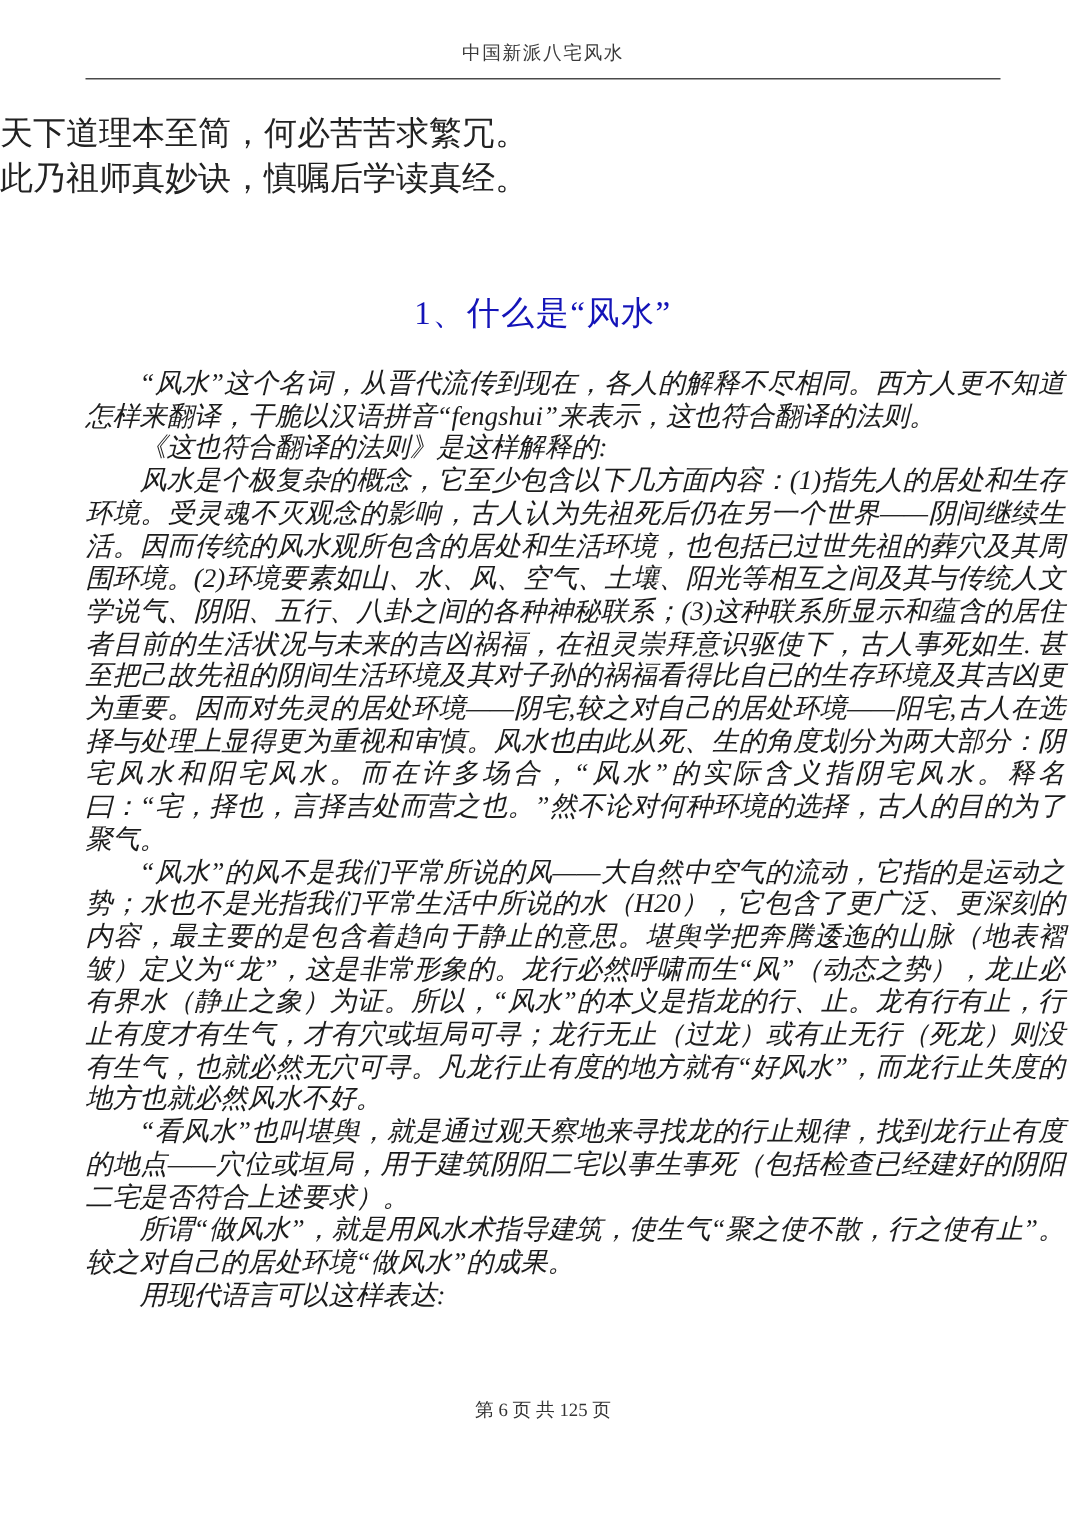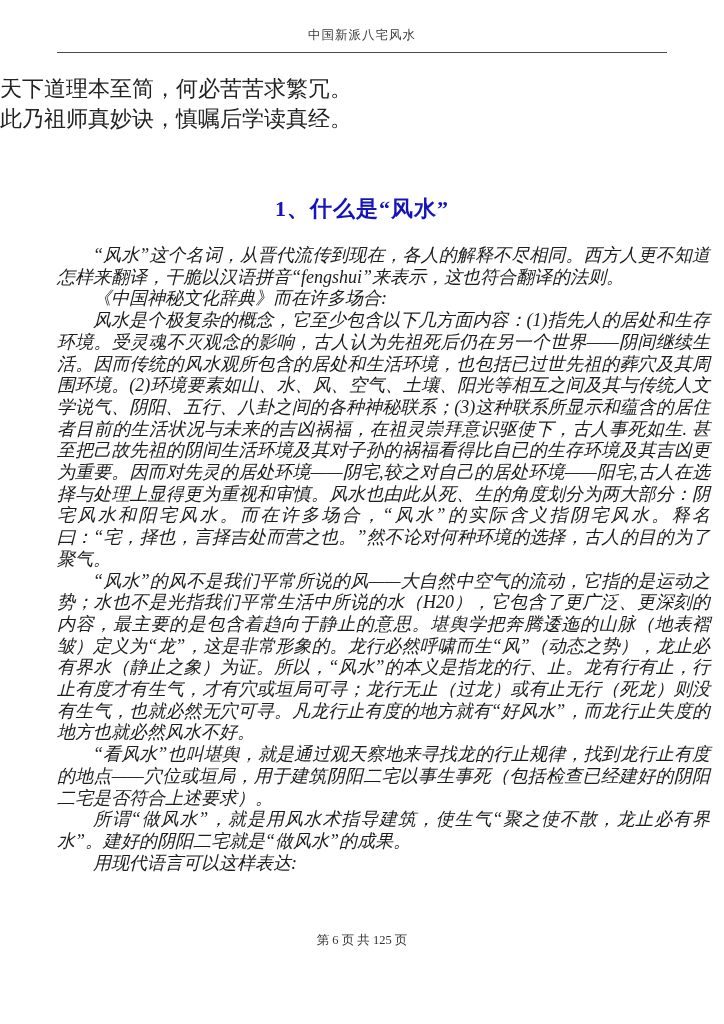--- a/index.html
+++ b/index.html
@@ -44,21 +44,21 @@
     line-height: 30px;
     color: #222222;
   }
   .section-heading {
     position: absolute;
     top: 194px;
     left: 0;
     right: 0;
     text-align: center;
     font-size: 22px;
-    font-weight: bold;
+    font-weight: normal;
     letter-spacing: 1px;
   }
   .body-text {
     position: absolute;
     top: 245px;
     left: 57px;
     width: 653px;
     font-size: 18px;
     line-height: 21.7px;
     text-align: justify;
@@ -92,23 +92,23 @@
 
   <div class="poem">
     <div>天下道理本至简，何必苦苦求繁冗。</div>
     <div>此乃祖师真妙诀，慎嘱后学读真经。</div>
   </div>
 
   <div class="section-heading" style="color: rgb(20, 20, 184);">1、什么是“风水”</div>
 
   <div class="body-text">
     <p>“风水”这个名词，从晋代流传到现在，各人的解释不尽相同。西方人更不知道怎样来翻译，干脆以汉语拼音“fengshui”来表示，这也符合翻译的法则。</p>
-    <p>《中国神秘文化辞典》而在许多场合:</p>
+    <p>《这也符合翻译的法则》是这样解释的:</p>
     <p>风水是个极复杂的概念，它至少包含以下几方面内容：(1)指先人的居处和生存环境。受灵魂不灭观念的影响，古人认为先祖死后仍在另一个世界——阴间继续生活。因而传统的风水观所包含的居处和生活环境，也包括已过世先祖的葬穴及其周围环境。(2)环境要素如山、水、风、空气、土壤、阳光等相互之间及其与传统人文学说气、阴阳、五行、八卦之间的各种神秘联系；(3)这种联系所显示和蕴含的居住者目前的生活状况与未来的吉凶祸福，在祖灵崇拜意识驱使下，古人事死如生. 甚至把己故先祖的阴间生活环境及其对子孙的祸福看得比自已的生存环境及其吉凶更为重要。因而对先灵的居处环境——阴宅,较之对自己的居处环境——阳宅,古人在选择与处理上显得更为重视和审慎。风水也由此从死、生的角度划分为两大部分：阴宅风水和阳宅风水。而在许多场合，“风水”的实际含义指阴宅风水。释名曰：“宅，择也，言择吉处而营之也。”然不论对何种环境的选择，古人的目的为了聚气。</p>
     <p>“风水”的风不是我们平常所说的风——大自然中空气的流动，它指的是运动之势；水也不是光指我们平常生活中所说的水（H20），它包含了更广泛、更深刻的内容，最主要的是包含着趋向于静止的意思。堪舆学把奔腾逶迤的山脉（地表褶皱）定义为“龙”，这是非常形象的。龙行必然呼啸而生“风”（动态之势），龙止必有界水（静止之象）为证。所以，“风水”的本义是指龙的行、止。龙有行有止，行止有度才有生气，才有穴或垣局可寻；龙行无止（过龙）或有止无行（死龙）则没有生气，也就必然无穴可寻。凡龙行止有度的地方就有“好风水”，而龙行止失度的地方也就必然风水不好。</p>
     <p>“看风水”也叫堪舆，就是通过观天察地来寻找龙的行止规律，找到龙行止有度的地点——穴位或垣局，用于建筑阴阳二宅以事生事死（包括检查已经建好的阴阳二宅是否符合上述要求）。</p>
-    <p>所谓“做风水”，就是用风水术指导建筑，使生气“聚之使不散，龙止必有界水”。建好的阴阳二宅就是“做风水”的成果。</p>
+    <p>所谓“做风水”，就是用风水术指导建筑，使生气“聚之使不散，行之使有止”。较之对自己的居处环境“做风水”的成果。</p>
     <p>用现代语言可以这样表达:</p>
   </div>
 
   <div class="footer">第 6 页 共 125 页</div>
 
 </div>
 
 </body></html>

